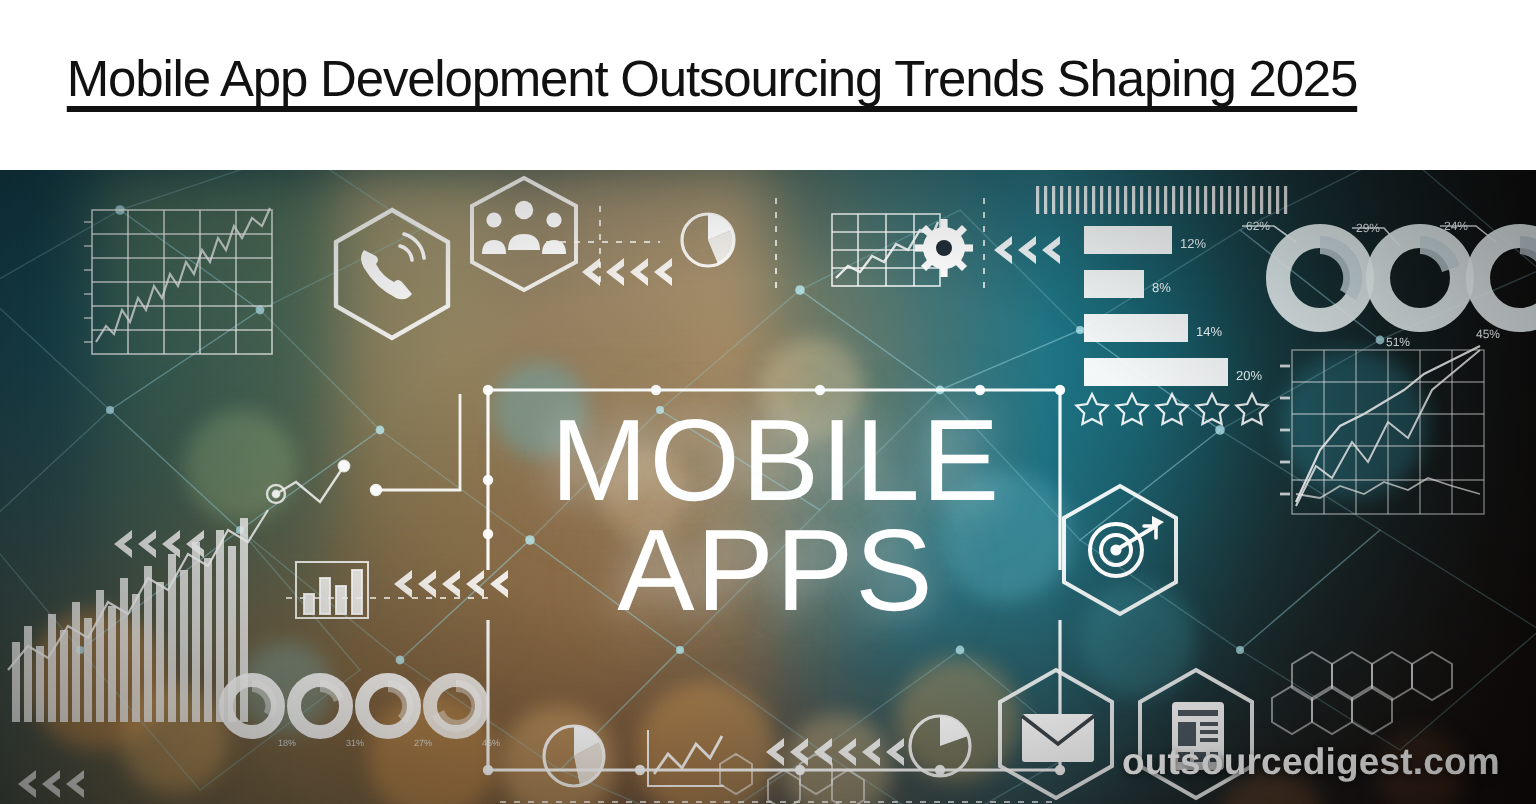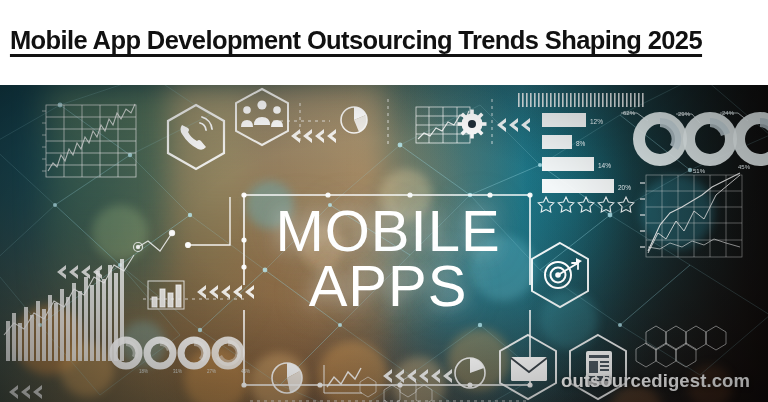--- a/index.html
+++ b/index.html
@@ -16,21 +16,21 @@
   }
 
   
   .article-title {
     position:absolute;
     left:0; top:26px;
     width:712px;
     text-align:center;
     font-family:"Liberation Sans", sans-serif;
     font-size:25.5px;
-    font-weight:700;
+    font-weight:400;
     letter-spacing:-0.6px;
     color:#111111;
     text-decoration:underline;
     text-underline-offset:5px;
     text-decoration-thickness:2.5px;
     white-space:nowrap;
   }
 
   
   .hero {

